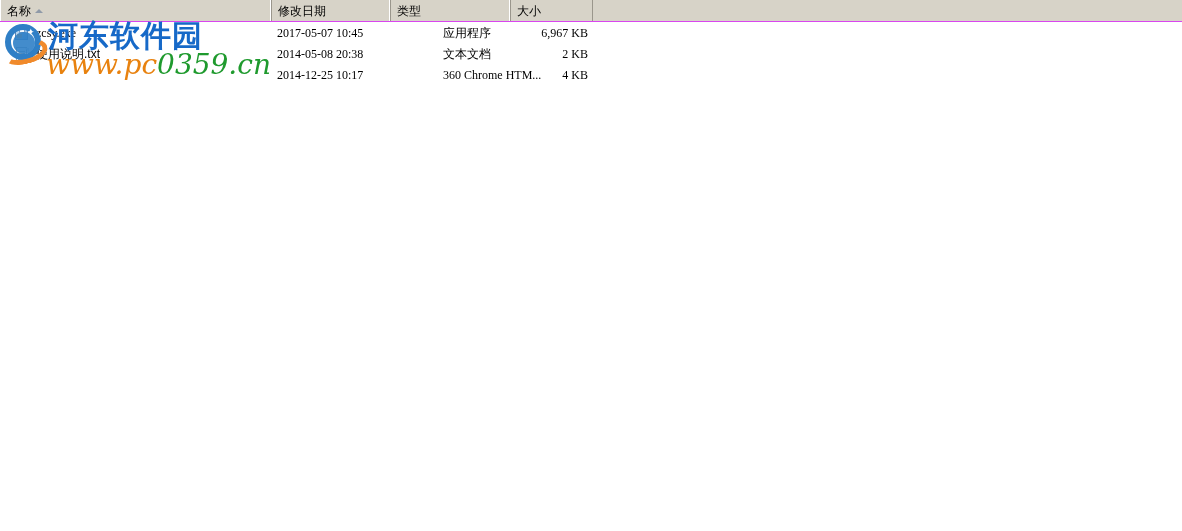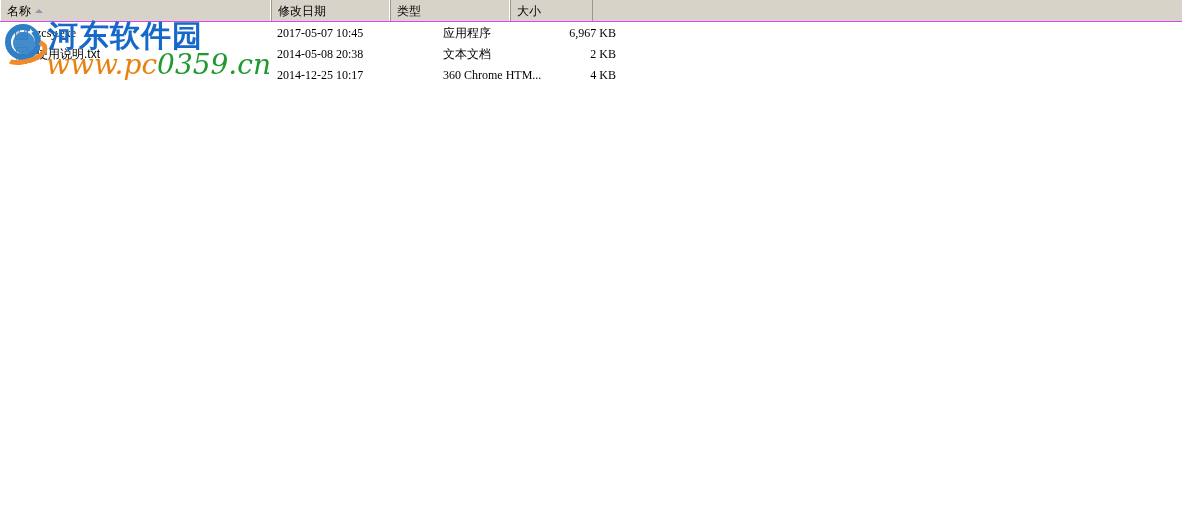--- a/index.html
+++ b/index.html
@@ -85,21 +85,21 @@
     display: flex;
     align-items: center;
     font-size: 12px;
     color: #000000;
     white-space: nowrap;
     overflow: hidden;
   }
   .cell-name  { left: 14px;  width: 252px; }
   .cell-date  { left: 277px; width: 112px; }
   .cell-type  { left: 395px; width: 112px; margin-left: 48px; }
-  .cell-size  { left: 533px; width: 83px; justify-content: flex-end; }
+  .cell-size  { left: 505px; width: 83px; justify-content: flex-end; }
 
   .name-text { margin-left: 6px; }
 
   
   .icon {
     position: relative;
     width: 16px;
     height: 16px;
     flex: 0 0 16px;
   }

